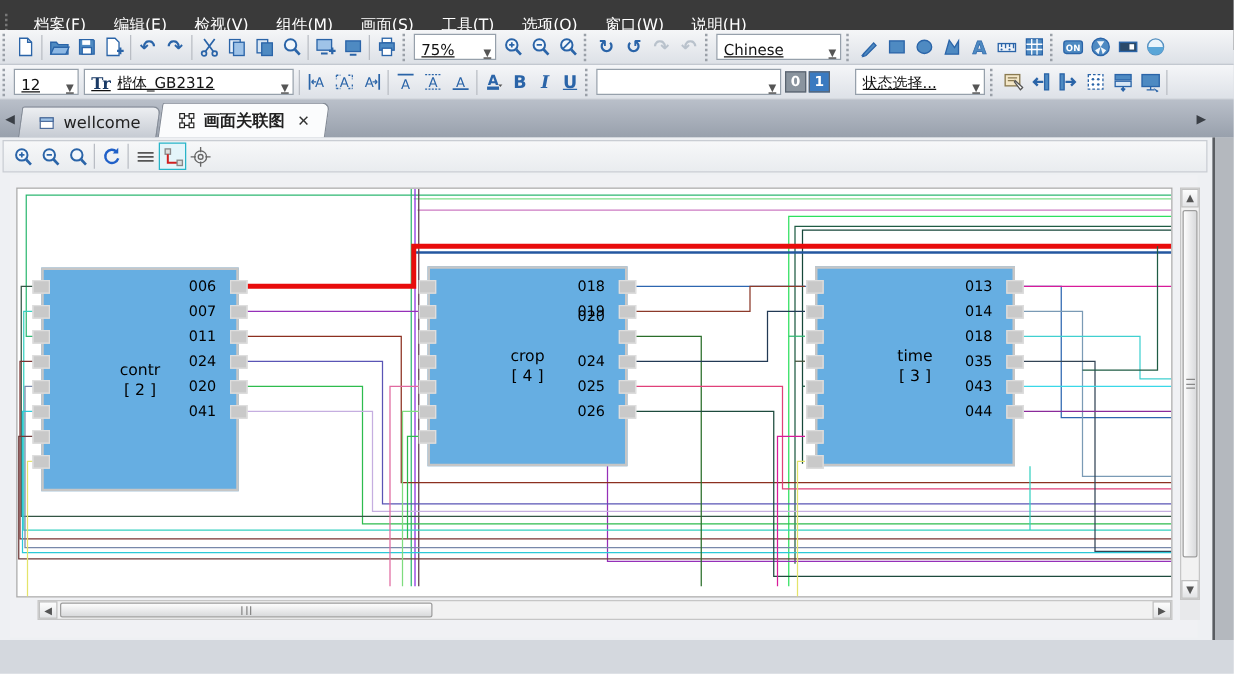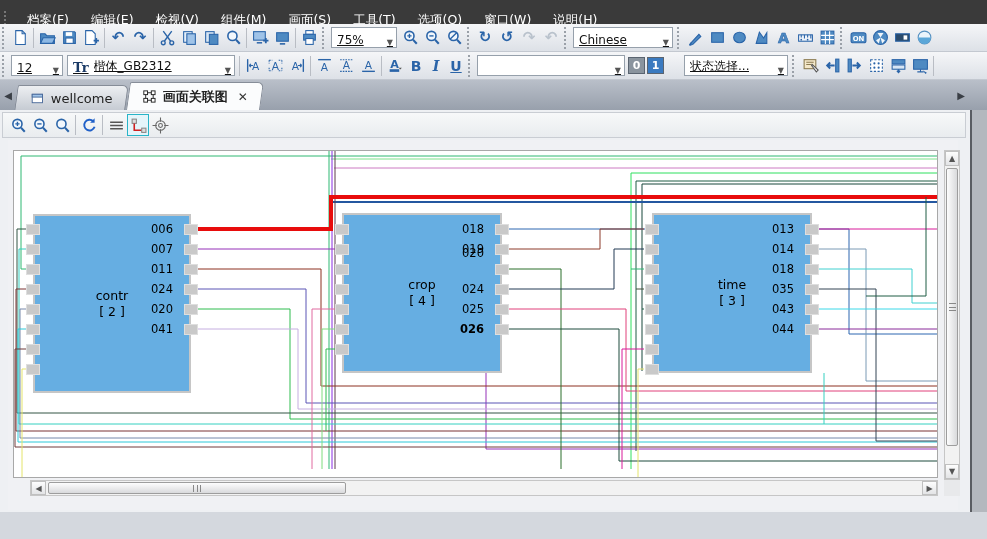--- a/index.html
+++ b/index.html
@@ -667,21 +667,21 @@
             <div class="pinlabel" style="top: 8px;">018</div>
             <div class="pin" style="right: -9px; top: 29px;"></div>
             <div class="pinlabel" style="top: 28px;">019</div>
             <div class="pin" style="right: -9px; top: 49px;"></div>
             <div class="pinlabel" style="top: 32px;">020</div>
             <div class="pin" style="right: -9px; top: 69px;"></div>
             <div class="pinlabel" style="top: 68px;">024</div>
             <div class="pin" style="right: -9px; top: 89px;"></div>
             <div class="pinlabel" style="top: 88px;">025</div>
             <div class="pin" style="right: -9px; top: 109px;"></div>
-            <div class="pinlabel" style="top: 108px; font-weight: bold;">026</div>
+            <div class="pinlabel" style="top: 108px;">026</div>
           </div>
           <div class="block" style="left: 638px; top: 62px; width: 160px; height: 160px;">
             <div class="blklabel">
               <span>time</span>
               <span>[ 3 ]</span>
             </div>
             <div class="pin" style="left: -9px; top: 9px;"></div>
             <div class="pin" style="left: -9px; top: 29px;"></div>
             <div class="pin" style="left: -9px; top: 49px;"></div>
             <div class="pin" style="left: -9px; top: 69px;"></div>

